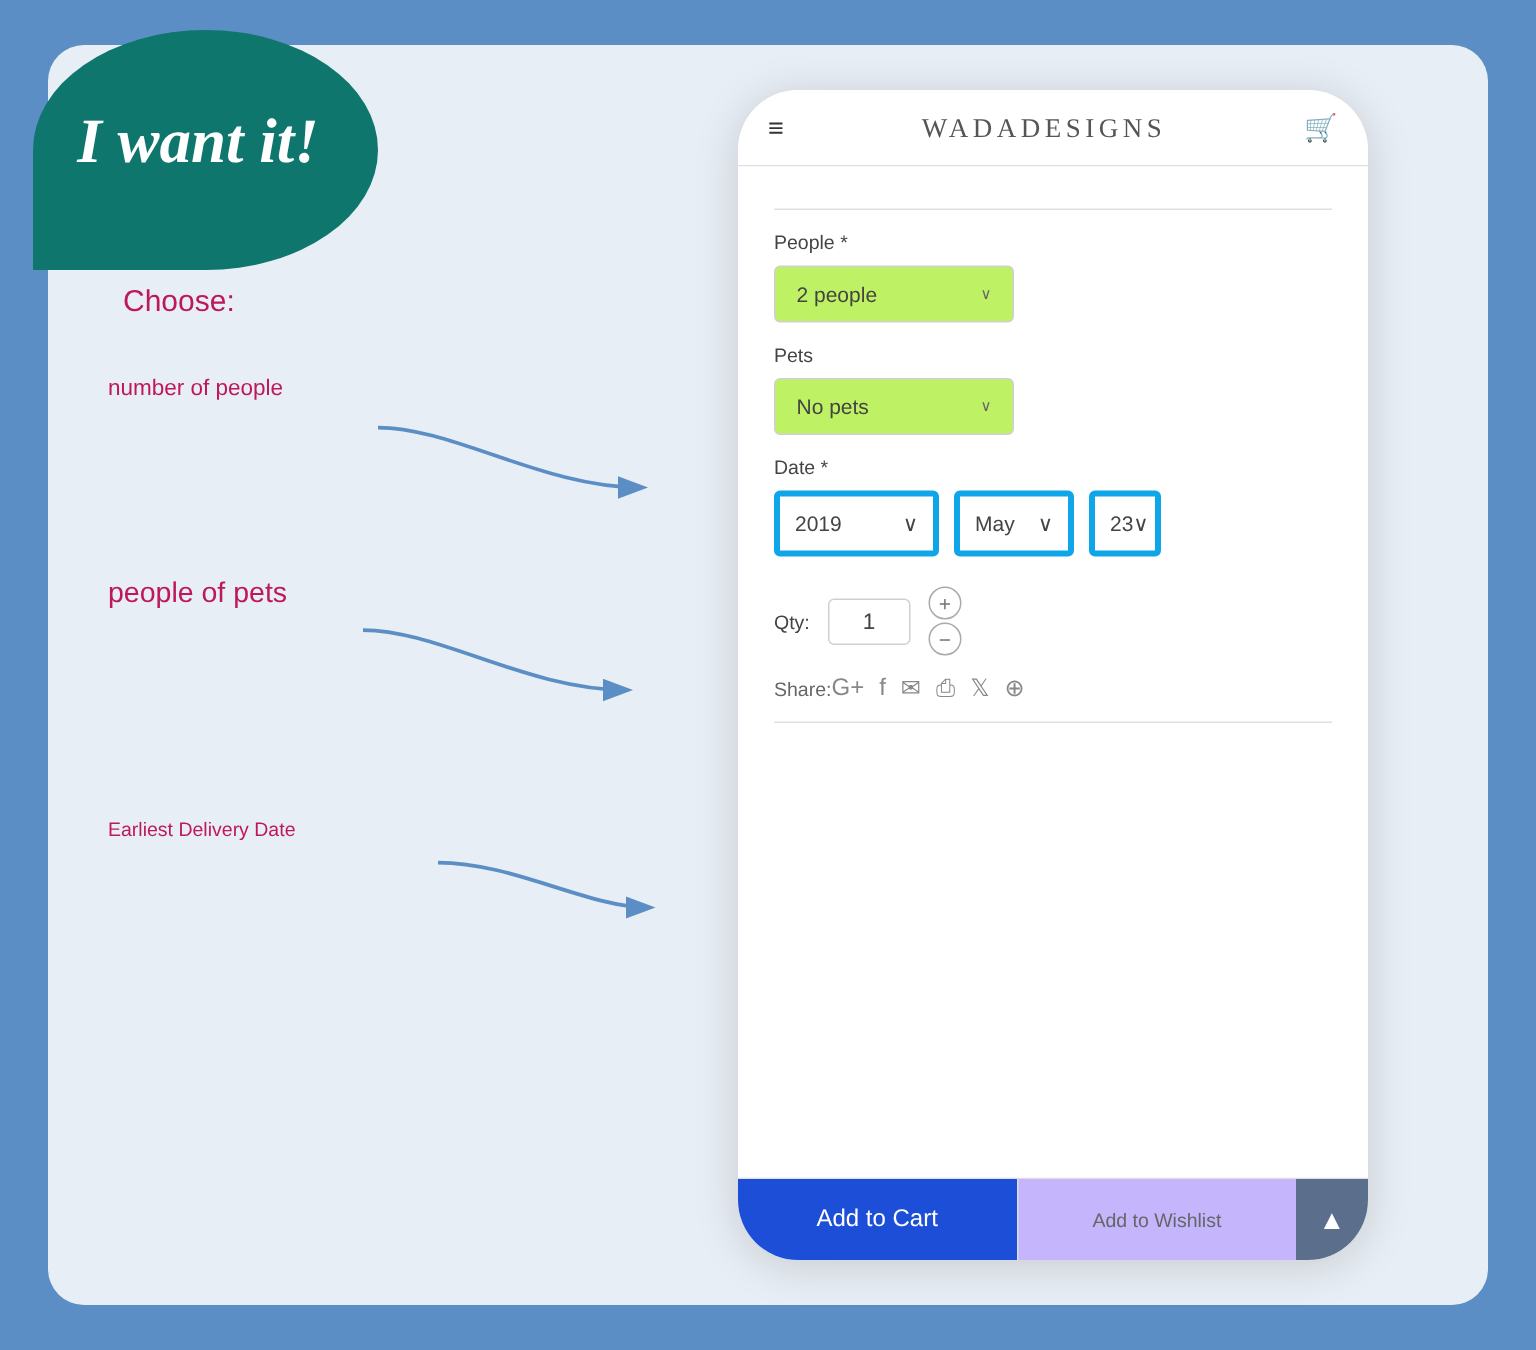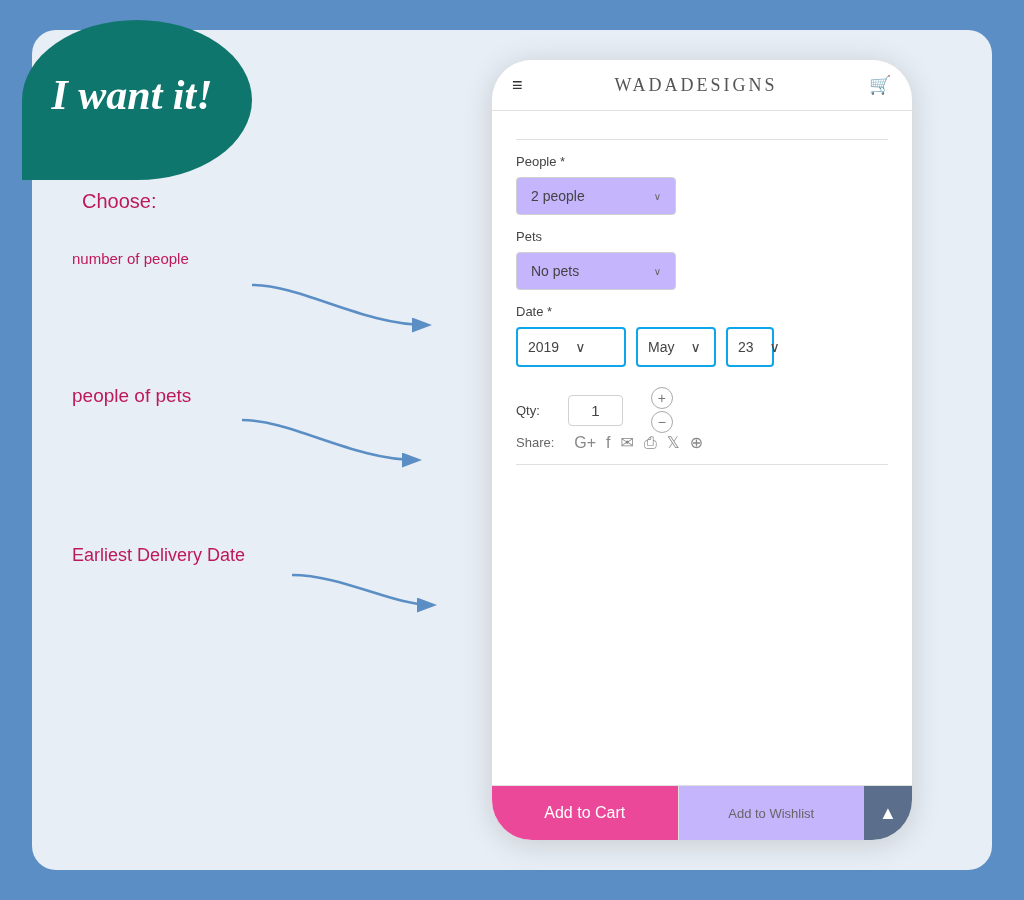--- a/index.html
+++ b/index.html
@@ -63,21 +63,21 @@
     .annotation {
       position: absolute;
       font-family: 'Comic Sans MS', cursive, sans-serif;
       color: #be185d;
       font-size: 18px;
     }
 
     .annotation.choose { top: 0; left: 20px; font-size: 20px; }
     .annotation.num-people { top: 60px; left: 10px; font-size: 15px; }
     .annotation.num-pets { top: 195px; left: 10px; font-size: 19px; }
-    .annotation.delivery { top: 355px; left: 10px; font-size: 18px; }
+    .annotation.delivery { top: 355px; left: 10px; font-size: 13px; }
 
     
     .phone {
       width: 420px;
       height: 780px;
       background: #f0f2f7;
       border-radius: 40px;
       box-shadow: 0 4px 30px rgba(0,0,0,0.15);
       overflow: hidden;
       position: relative;
@@ -149,61 +149,60 @@
       margin-top: 14px;
     }
 
     .select-box {
       border: 1px solid #d0d0d0;
       border-radius: 4px;
       padding: 10px 14px;
       display: flex;
       align-items: center;
       justify-content: space-between;
-      background: #c4b5fd;
+      background: #bef264;
       cursor: pointer;
       font-size: 14px;
       color: #444;
       width: 160px;
     }
 
     .select-box .chevron {
       font-size: 10px;
       color: #666;
     }
 
     .date-row {
       display: flex;
       gap: 10px;
       margin-top: 8px;
     }
 
     .date-select {
-      border: 2px solid #0ea5e9;
+      border: 4px solid #0ea5e9;
       border-radius: 4px;
       padding: 10px 10px;
       display: flex;
       align-items: center;
-      justify-content: flex-start;
+      justify-content: space-between;
       background: white;
       cursor: pointer;
       font-size: 14px;
       color: #444;
-      gap: 16px;
     }
 
     .date-select.year { width: 110px; }
     .date-select.month { width: 80px; }
     .date-select.day { width: 48px; }
 
     
     .qty-row {
       display: flex;
       align-items: center;
-      gap: 28px;
+      gap: 12px;
       margin-top: 20px;
     }
 
     .qty-label {
       font-size: 13px;
       color: #444;
     }
 
     .qty-input {
       border: 1px solid #d0d0d0;
@@ -233,22 +232,22 @@
       font-size: 14px;
       color: #777;
       background: white;
       line-height: 1;
     }
 
     
     .share-row {
       display: flex;
       align-items: center;
-      gap: 20px;
-      margin-top: 0;
+      gap: 0;
+      margin-top: 12px;
     }
 
     .share-label {
       font-size: 13px;
       color: #666;
     }
 
     .share-icons {
       display: flex;
       gap: 10px;
@@ -264,21 +263,21 @@
     
     .bottom-buttons {
       flex-shrink: 0;
       display: flex;
       border-top: 1px solid #e0e0e0;
       background: white;
     }
 
     .btn-cart {
       flex: 1;
-      background: #ec4899;
+      background: #1d4ed8;
       color: white;
       border: none;
       padding: 18px 10px;
       font-size: 16px;
       cursor: pointer;
       font-family: Arial, sans-serif;
       text-align: center;
     }
 
     .btn-wishlist {

